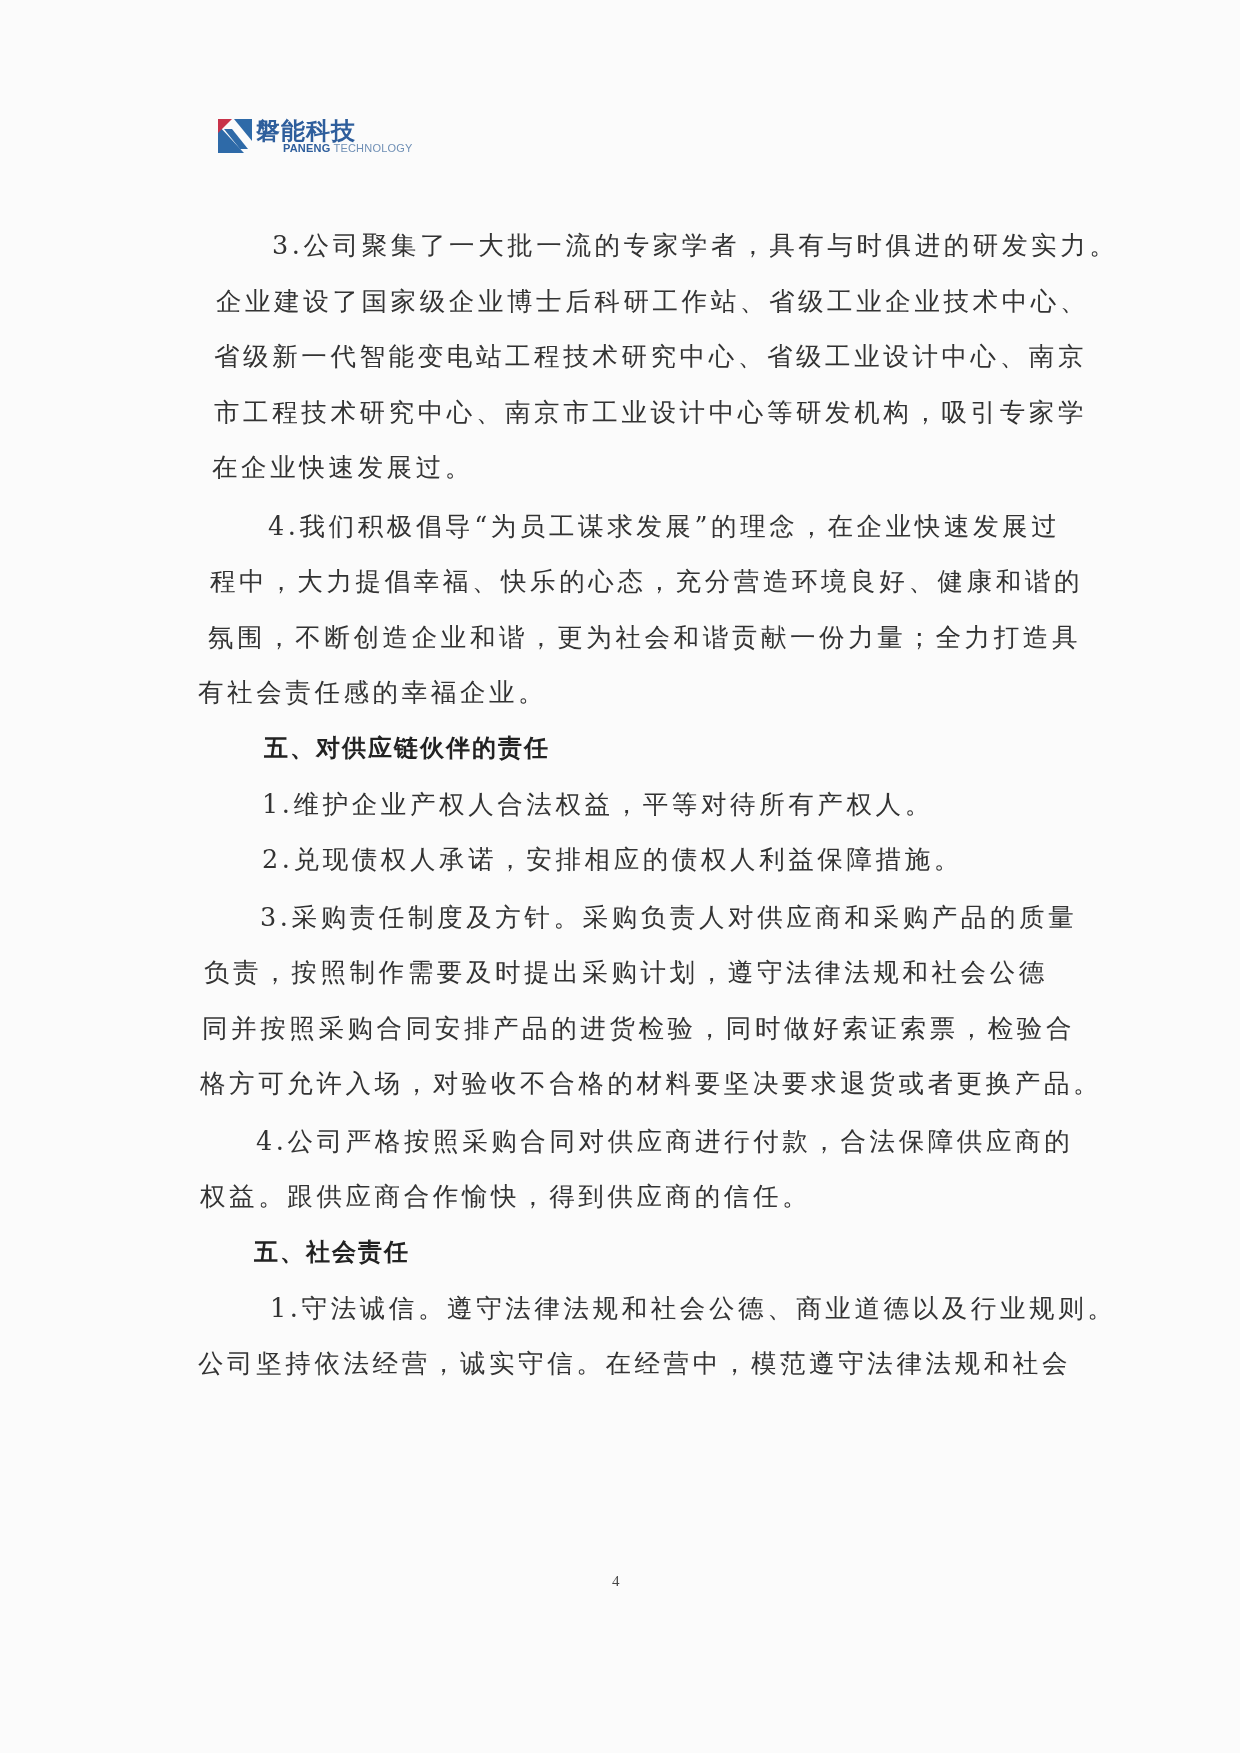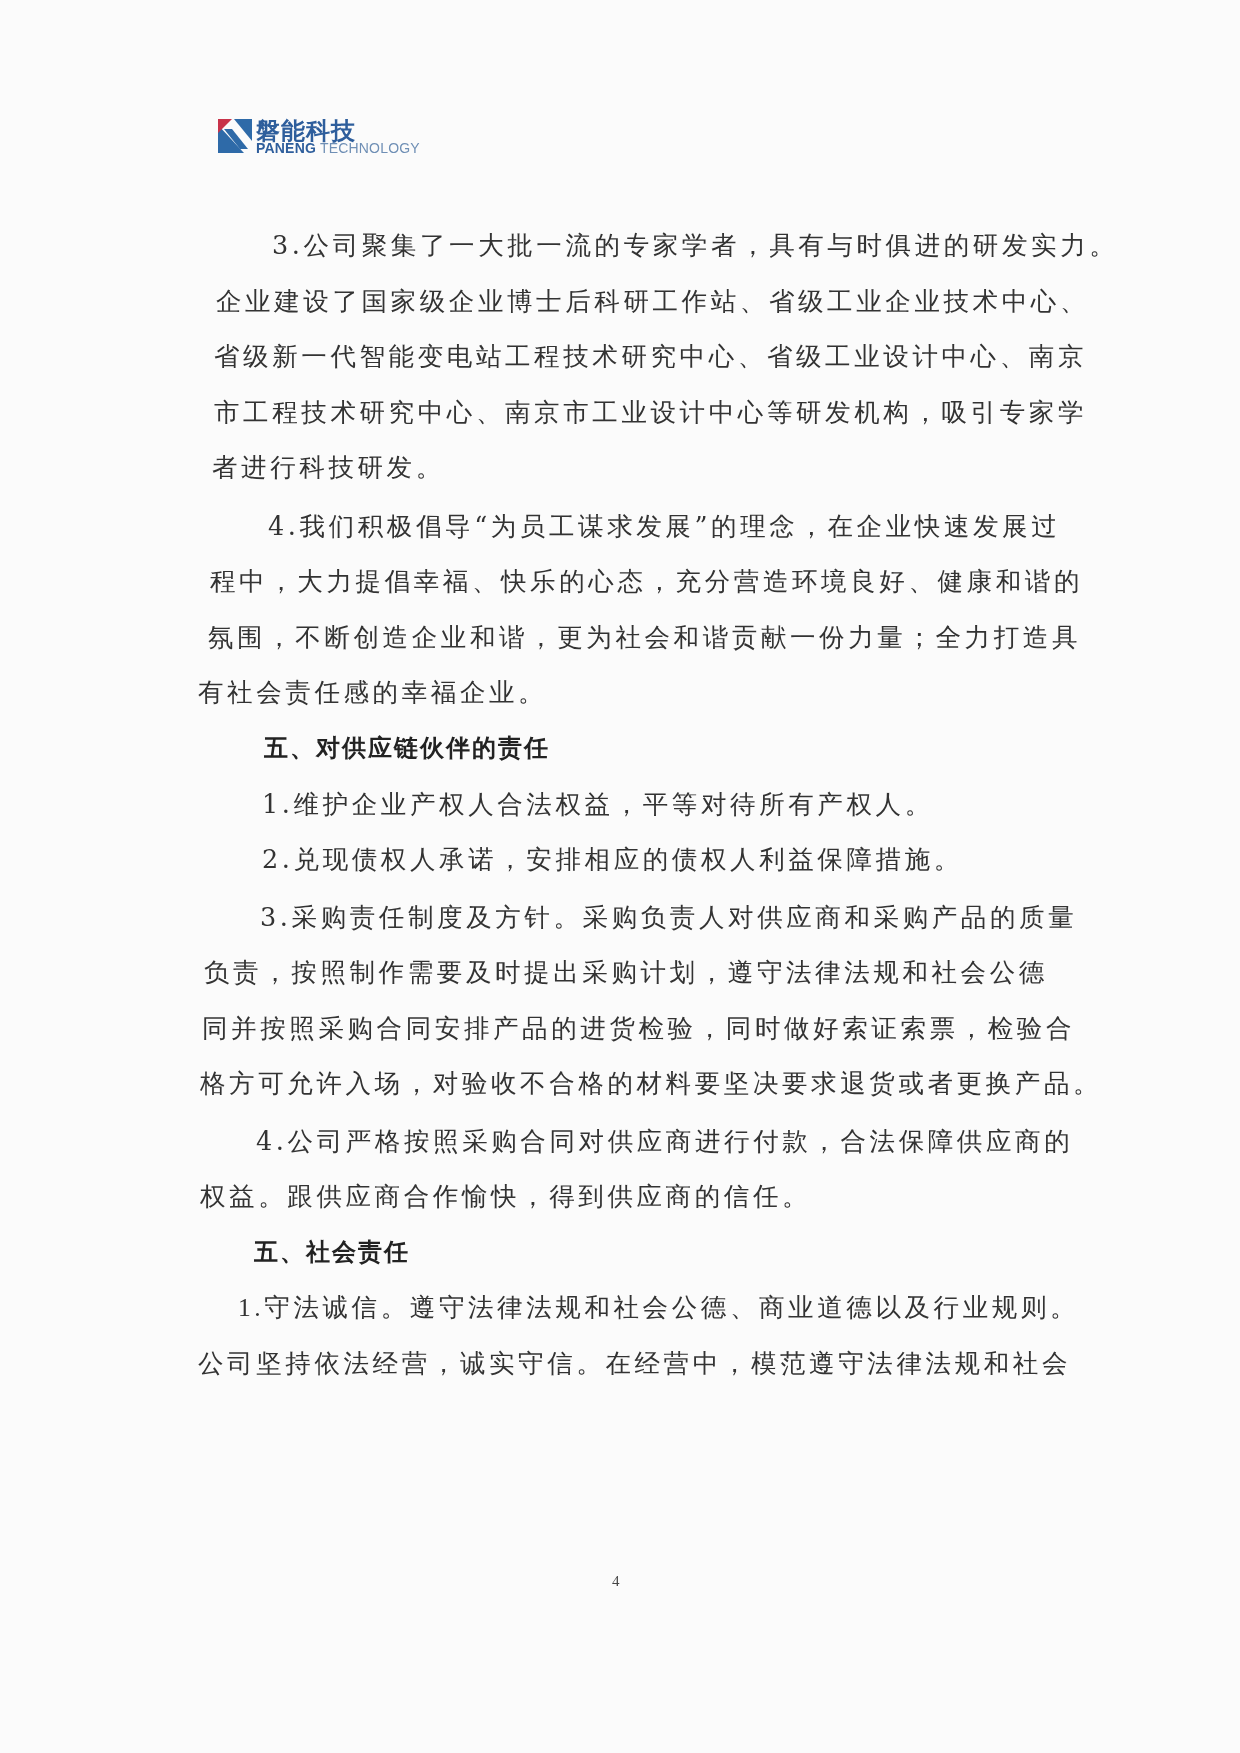--- a/index.html
+++ b/index.html
@@ -18,21 +18,21 @@
   .logo-mark { width: 34px; height: 34px; position: relative; }
   .logo-mark svg { display: block; }
   .logo-text { margin-left: 4px; display: flex; flex-direction: column; }
   .logo-cn {
     font-family: "DejaVu Sans", "Liberation Sans", sans-serif;
     font-weight: bold; font-size: 24px; line-height: 24px;
     color: #2e5e9c; letter-spacing: 1px;
   }
   .logo-en {
     font-family: "Liberation Sans", "DejaVu Sans", sans-serif;
-    font-size: 14px; line-height: 11px; color: #2e5e9c; letter-spacing: 0.2px;
+    font-size: 11px; line-height: 11px; color: #2e5e9c; letter-spacing: 0.2px; margin-left: 27px;
   }
   .logo-en .light { color: #6f8fb5; }
 
   
   .line {
     position: absolute;
     font-size: 25.5px;
     line-height: 34px;
     white-space: nowrap;
     letter-spacing: 3.6px;
@@ -72,37 +72,37 @@
     <div class="logo-text">
       <span class="logo-cn">磐能科技</span>
       <span class="logo-en"><b>PANENG</b><span class="light"> TECHNOLOGY</span></span>
     </div>
   </div>
 
   <div class="line" style="left:272px; top:228px;">3.公司聚集了一大批一流的专家学者，具有与时俱进的研发实力。</div>
   <div class="line" style="left:216px; top:284px;">企业建设了国家级企业博士后科研工作站、省级工业企业技术中心、</div>
   <div class="line" style="left:214px; top:339px;">省级新一代智能变电站工程技术研究中心、省级工业设计中心、南京</div>
   <div class="line" style="left:214px; top:395px;">市工程技术研究中心、南京市工业设计中心等研发机构，吸引专家学</div>
-  <div class="line" style="left:212px; top:450px;">者进行科技研发。</div>
+  <div class="line" style="left:212px; top:450px;">在企业快速发展过。</div>
 
   <div class="line" style="left:268px; top:509px;">4.我们积极倡导“为员工谋求发展”的理念，在企业快速发展过</div>
   <div class="line" style="left:210px; top:564px;">程中，大力提倡幸福、快乐的心态，充分营造环境良好、健康和谐的</div>
   <div class="line" style="left:208px; top:620px;">氛围，不断创造企业和谐，更为社会和谐贡献一份力量；全力打造具</div>
   <div class="line" style="left:198px; top:675px;">有社会责任感的幸福企业。</div>
 
   <div class="heading" style="left:264px; top:731px;">五、对供应链伙伴的责任</div>
 
   <div class="line" style="left:262px; top:787px;">1.维护企业产权人合法权益，平等对待所有产权人。</div>
   <div class="line" style="left:262px; top:842px;">2.兑现债权人承诺，安排相应的债权人利益保障措施。</div>
   <div class="line" style="left:260px; top:900px;">3.采购责任制度及方针。采购负责人对供应商和采购产品的质量</div>
   <div class="line" style="left:204px; top:955px;">负责，按照制作需要及时提出采购计划，遵守法律法规和社会公德</div>
   <div class="line" style="left:202px; top:1011px;">同并按照采购合同安排产品的进货检验，同时做好索证索票，检验合</div>
   <div class="line" style="left:200px; top:1066px;">格方可允许入场，对验收不合格的材料要坚决要求退货或者更换产品。</div>
   <div class="line" style="left:256px; top:1124px;">4.公司严格按照采购合同对供应商进行付款，合法保障供应商的</div>
   <div class="line" style="left:200px; top:1179px;">权益。跟供应商合作愉快，得到供应商的信任。</div>
 
   <div class="heading" style="left:254px; top:1235px;">五、社会责任</div>
 
-  <div class="line" style="left:238px; top:1291px;font-family:Liberation Serif, serif;">1.守法诚信。遵守法律法规和社会公德、商业道德以及行业规则。</div>
+  <div class="line" style="left:270px; top:1291px;">1.守法诚信。遵守法律法规和社会公德、商业道德以及行业规则。</div>
   <div class="line" style="left:198px; top:1346px;">公司坚持依法经营，诚实守信。在经营中，模范遵守法律法规和社会</div>
 
   <div class="page-number">4</div>
 </div>
 
 </body></html>

